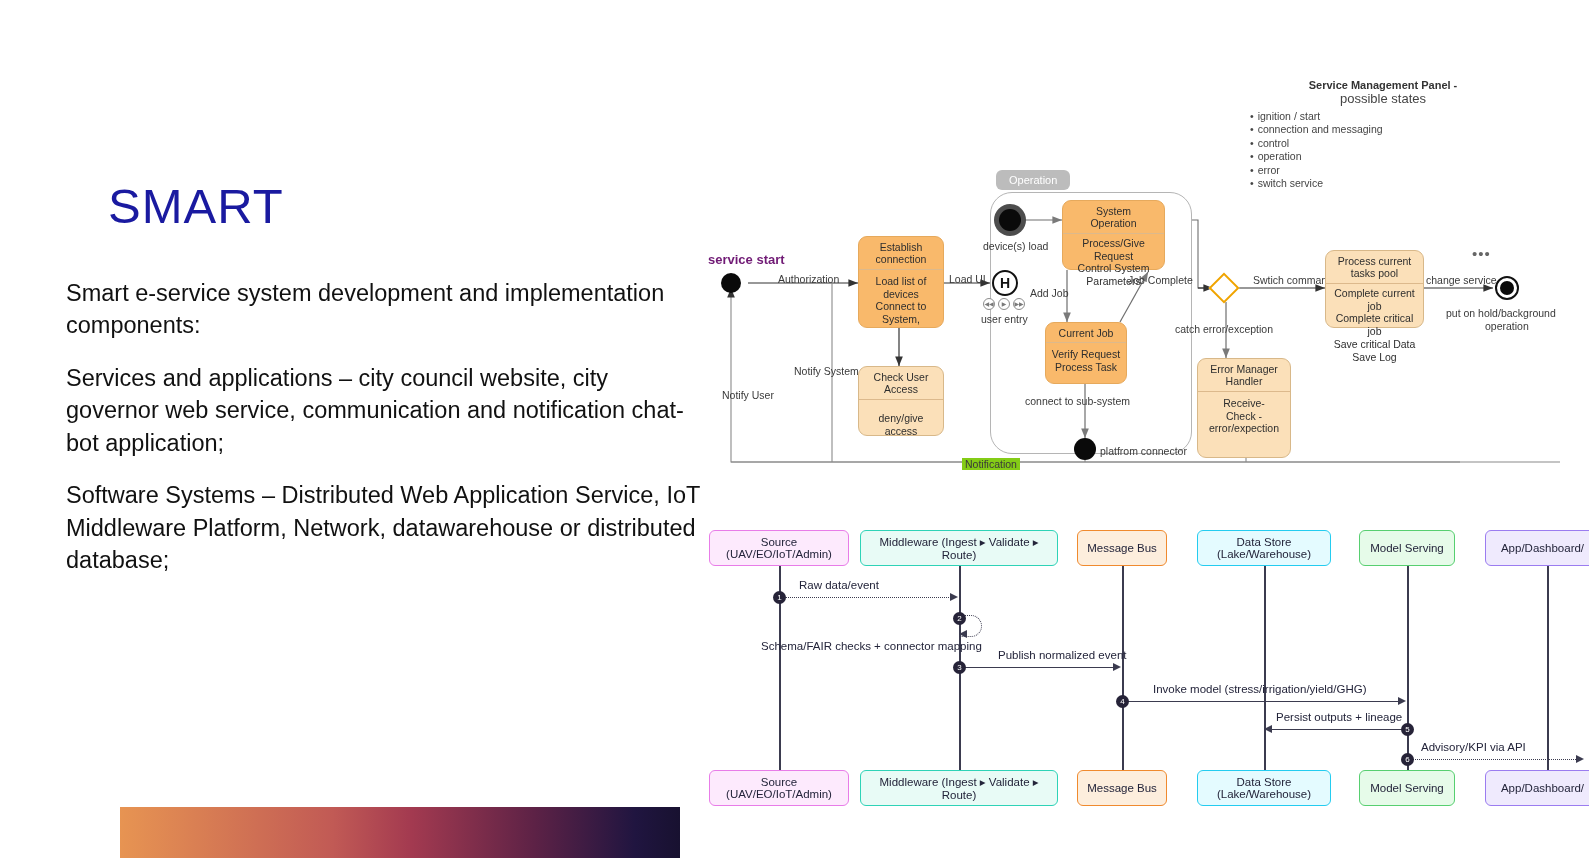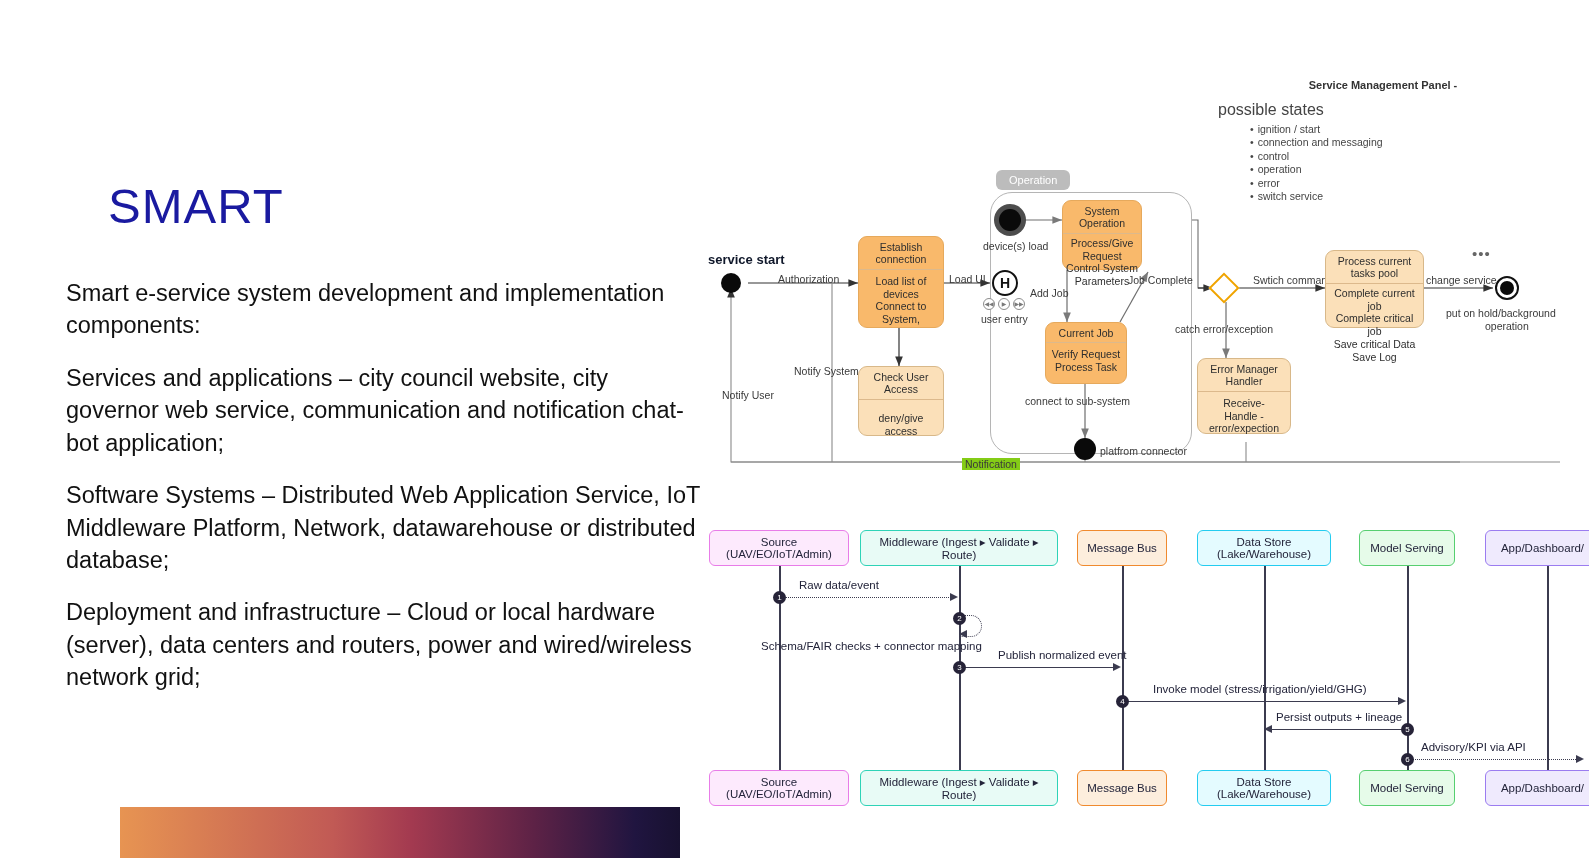--- a/index.html
+++ b/index.html
@@ -28,24 +28,24 @@
     width:560px; height:51px;
     background:linear-gradient(90deg,#e79452 0%,#c15a55 38%,#a33a50 52%,#5d2246 74%,#201540 92%,#181130 100%);
   }
 
   
   #state-diagram{
     position:absolute; left:700px; top:70px; width:889px; height:410px;
     font-family:"Liberation Sans", sans-serif;
   }
   #state-diagram .lbl{ position:absolute; font-size:10.5px; color:#3a3a3a; white-space:nowrap; }
-  #state-diagram .lbl-dark{ color:#0f172a; }
+  #state-diagram .lbl-dark{ color:#701a75; }
   .smp{ position:absolute; left:518px; top:9px; width:330px; }
   .smp-title{ font-size:11px; font-weight:bold; color:#333; text-align:center; }
-  .smp-sub{ font-size:16px; color:#444; margin-top:10px;}
+  .smp-sub{ font-size:13px; color:#444; text-align:center; margin-top:0;}
   .smp-list{ margin:4px 0 0 16px; padding:0; list-style:none; }
   .smp-list li{ font-size:10.5px; color:#444; line-height:1.28;margin-left:16px; }
   .smp-list li:before{ content:"\2022"; margin-right:4px; }
 
   .st-box{ position:absolute; border:1px solid #d8b889; border-radius:9px; box-sizing:border-box;
            background:#fbe0b9; text-align:center; font-size:10.5px; color:#2e2e2e; }
   .st-box.strong{ background:#f9b96b; border-color:#e0a košt; border-color:#e6a95c; }
   .st-head{ padding:4px 3px 3px; line-height:1.18; }
   .st-div{ height:1px; background:#dcb98c; margin:0; }
   .st-body{ padding:5px 3px; line-height:1.22; }
@@ -87,21 +87,20 @@
 </style>
 </head>
 <body>
 
 <div id="slide-title">SMART</div>
 
 <div id="body-copy">
   <p class="para">Smart e-service system development and implementation components:</p>
   <p class="para">Services and applications – city council website, city governor web service, communication and notification chat-bot application;</p>
   <p class="para">Software Systems – Distributed Web Application Service, IoT Middleware Platform, Network, datawarehouse or distributed database;</p>
-  <p class="para">Deployment and infrastructure – Cloud or local hardware (server), data centers and routers, power and wired/wireless network grid;</p>
 </div>
 
 <div id="accent-bar"></div>
 
 <div id="state-diagram">
 
   <div class="smp">
     <div class="smp-title">Service Management Panel -</div>
     <div class="smp-sub">possible states</div>
     <ul class="smp-list">
@@ -198,21 +197,21 @@
   <div class="node-dot" style="left:294px;top:134px;width:32px;height:32px;background:#4d4d4d;"></div>
   <div class="node-dot" style="left:299px;top:139px;width:22px;height:22px;"></div>
   <div class="lbl" style="left:283px;top:170px;">device(s) load</div>
 
   <div class="node-h" style="left:292px;top:200px;">H</div>
   <div class="mini-ic" style="left:283px;top:228px;">◀◀</div>
   <div class="mini-ic" style="left:298px;top:228px;">▶</div>
   <div class="mini-ic" style="left:313px;top:228px;">▶▶</div>
   <div class="lbl" style="left:281px;top:243px;">user entry</div>
 
-  <div class="st-box strong" style="left:362px;top:130px;width:80px;height:70px;">
+  <div class="st-box strong" style="left:362px;top:130px;width:103px;height:70px;">
     <div class="st-head">
       <span>System</span><br>
       <span>Operation</span>
     </div>
     <div class="st-div"></div>
     <div class="st-body" style="padding:3px 2px;">
       <span>Process/Give Request</span><br>
       <span>Control System</span><br>
       <span>Parameters</span>
     </div>
@@ -231,29 +230,29 @@
   </div>
 
   <div class="lbl" style="left:325px;top:325px;">connect to sub-system</div>
   <div class="node-dot" style="left:374px;top:368px;width:22px;height:22px;"></div>
   <div class="lbl" style="left:400px;top:375px;">platfrom connector</div>
 
   <div class="diamond" style="left:513px;top:207px;"></div>
   <div class="lbl" style="left:475px;top:253px;">catch error/exception</div>
   <div class="lbl" style="left:553px;top:204px;">Swtich command</div>
 
-  <div class="st-box" style="left:497px;top:288px;width:94px;height:76px;">
+  <div class="st-box" style="left:497px;top:288px;width:94px;height:100px;">
     <div class="st-head">
       <span>Error Manager</span><br>
       <span>Handler</span>
     </div>
     <div class="st-div"></div>
     <div class="st-body">
       <span>Receive-</span><br>
-      <span>Handle -</span><br>
+      <span>Check -</span><br>
       <span>error/expection</span>
     </div>
   </div>
 
   <div class="st-box" style="left:625px;top:180px;width:99px;height:78px;">
     <div class="st-head">
       <span>Process current</span><br>
       <span>tasks pool</span>
     </div>
     <div class="st-div"></div>

